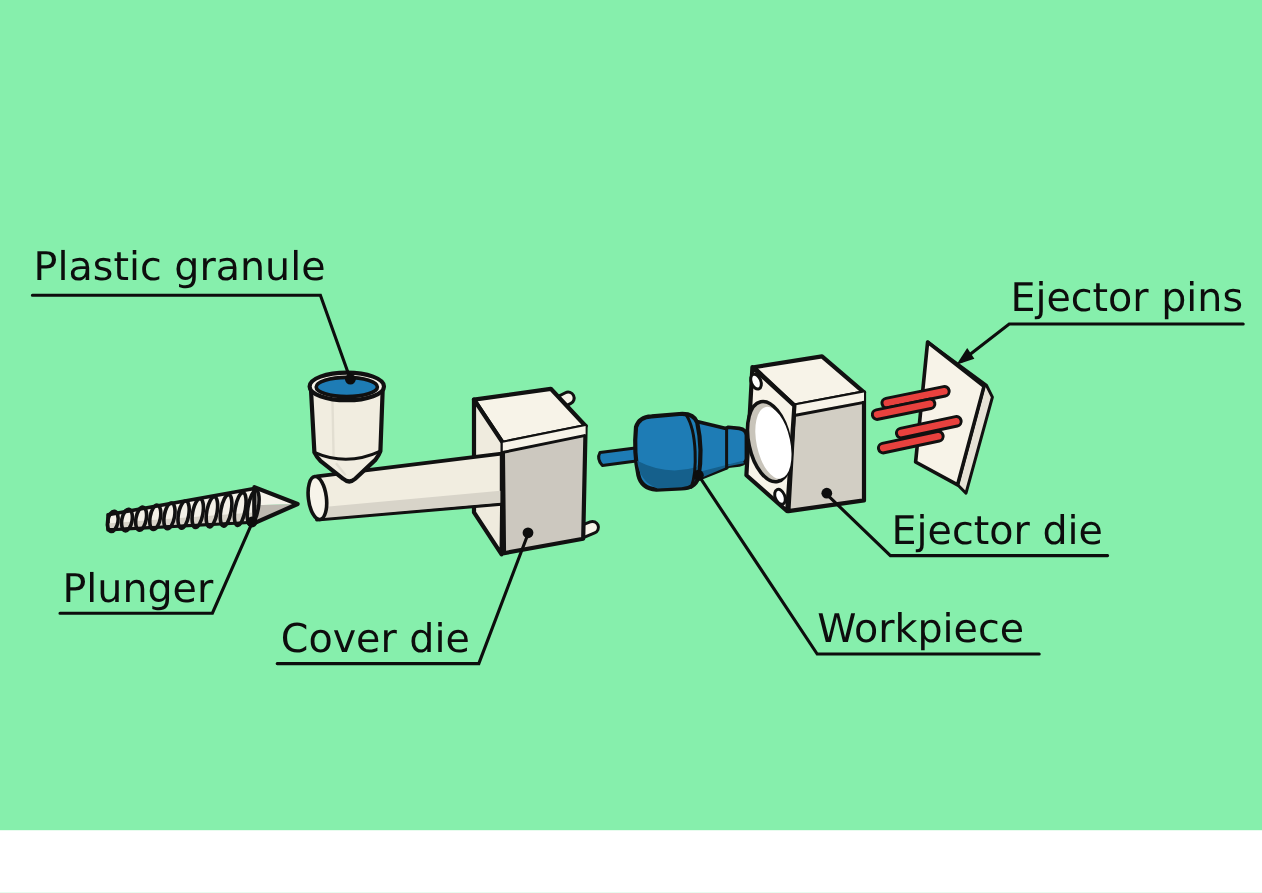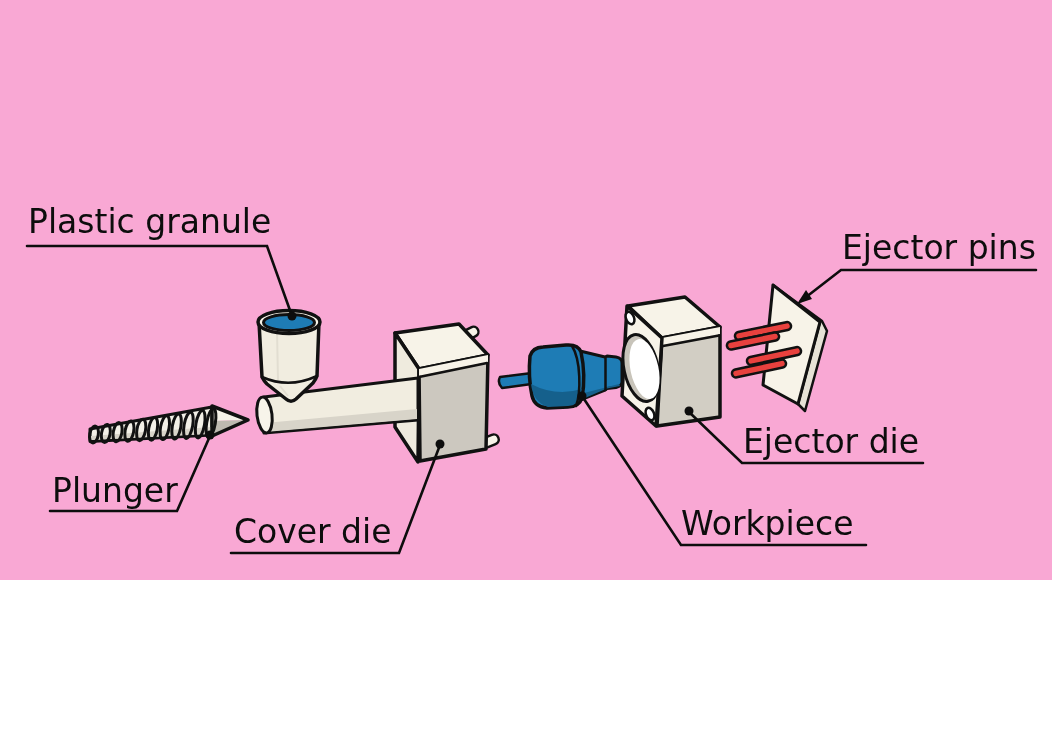--- a/index.html
+++ b/index.html
@@ -1,16 +1,16 @@
 <!DOCTYPE html>
 <html><head>
 <meta charset="utf-8">
 <style>
   html,body{margin:0;padding:0;background:#fff;}
-  .stage{width:1052px;height:580px;background:#f9a8d4;position:relative;overflow:hidden;}
+  .stage{width:1052px;height:692px;background:#86efac;position:relative;overflow:hidden;}
   svg{display:block;}
   text.lbl{font-family:"DejaVu Sans","Liberation Sans",sans-serif;font-size:33px;fill:#0d0d0d;}
   .ol{stroke:#111;stroke-linejoin:round;stroke-linecap:round;}
 </style>
 </head>
 <body>
 
 <div class="stage">
 <svg width="1052" height="744" viewBox="0 0 1052 744">
 

